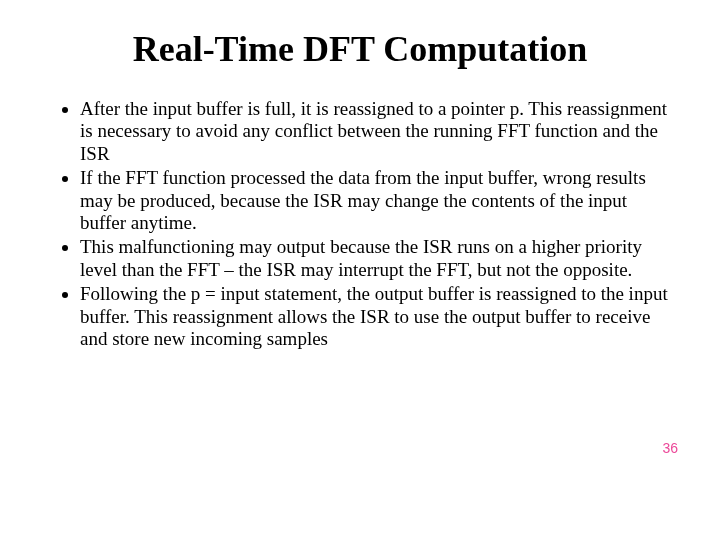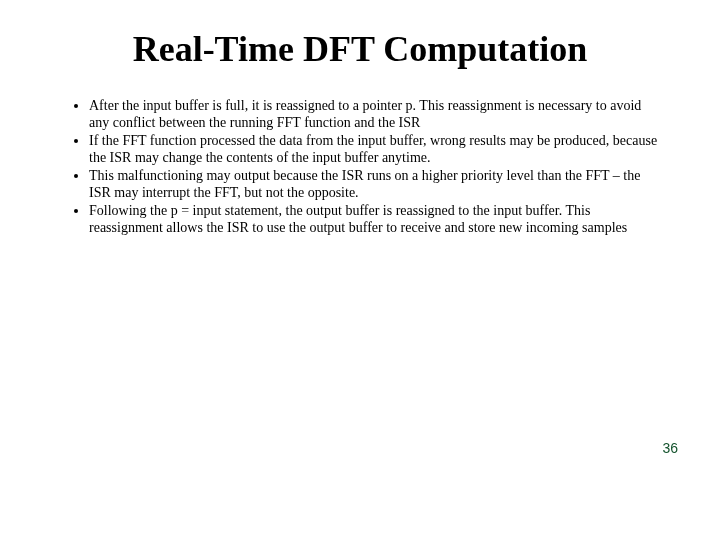--- a/index.html
+++ b/index.html
@@ -21,35 +21,35 @@
   }
   .title {
     font-size: 36px;
     font-weight: bold;
     text-align: center;
     margin-top: 4px;
     margin-bottom: 28px;
   }
   ul.bullets {
     list-style: disc;
-    margin: 13px;
+    margin: 4px;
     padding-left: 28px;
-    font-size: 14px;
+    font-size: 19px;
     line-height: 1.18;
   }
   ul.bullets li {
     margin-bottom: 2px;
   }
   .page-number {
     position: absolute;
     right: 42px;
     bottom: 28px;
     font-family: Arial, Helvetica, sans-serif;
     font-size: 14px;
-    color: #14532d;
+    color: #ec4899;
   }
 </style>
 </head>
 <body>
 
 <div class="slide">
   <div class="title">Real-Time DFT Computation</div>
   <ul class="bullets">
     <li>After the input buffer is full, it is reassigned to a pointer p. This reassignment is necessary to avoid any conflict between the running FFT function and the ISR</li>
     <li>If the FFT function processed the data from the input buffer, wrong results may be produced, because the ISR may change the contents of the input buffer anytime.</li>

